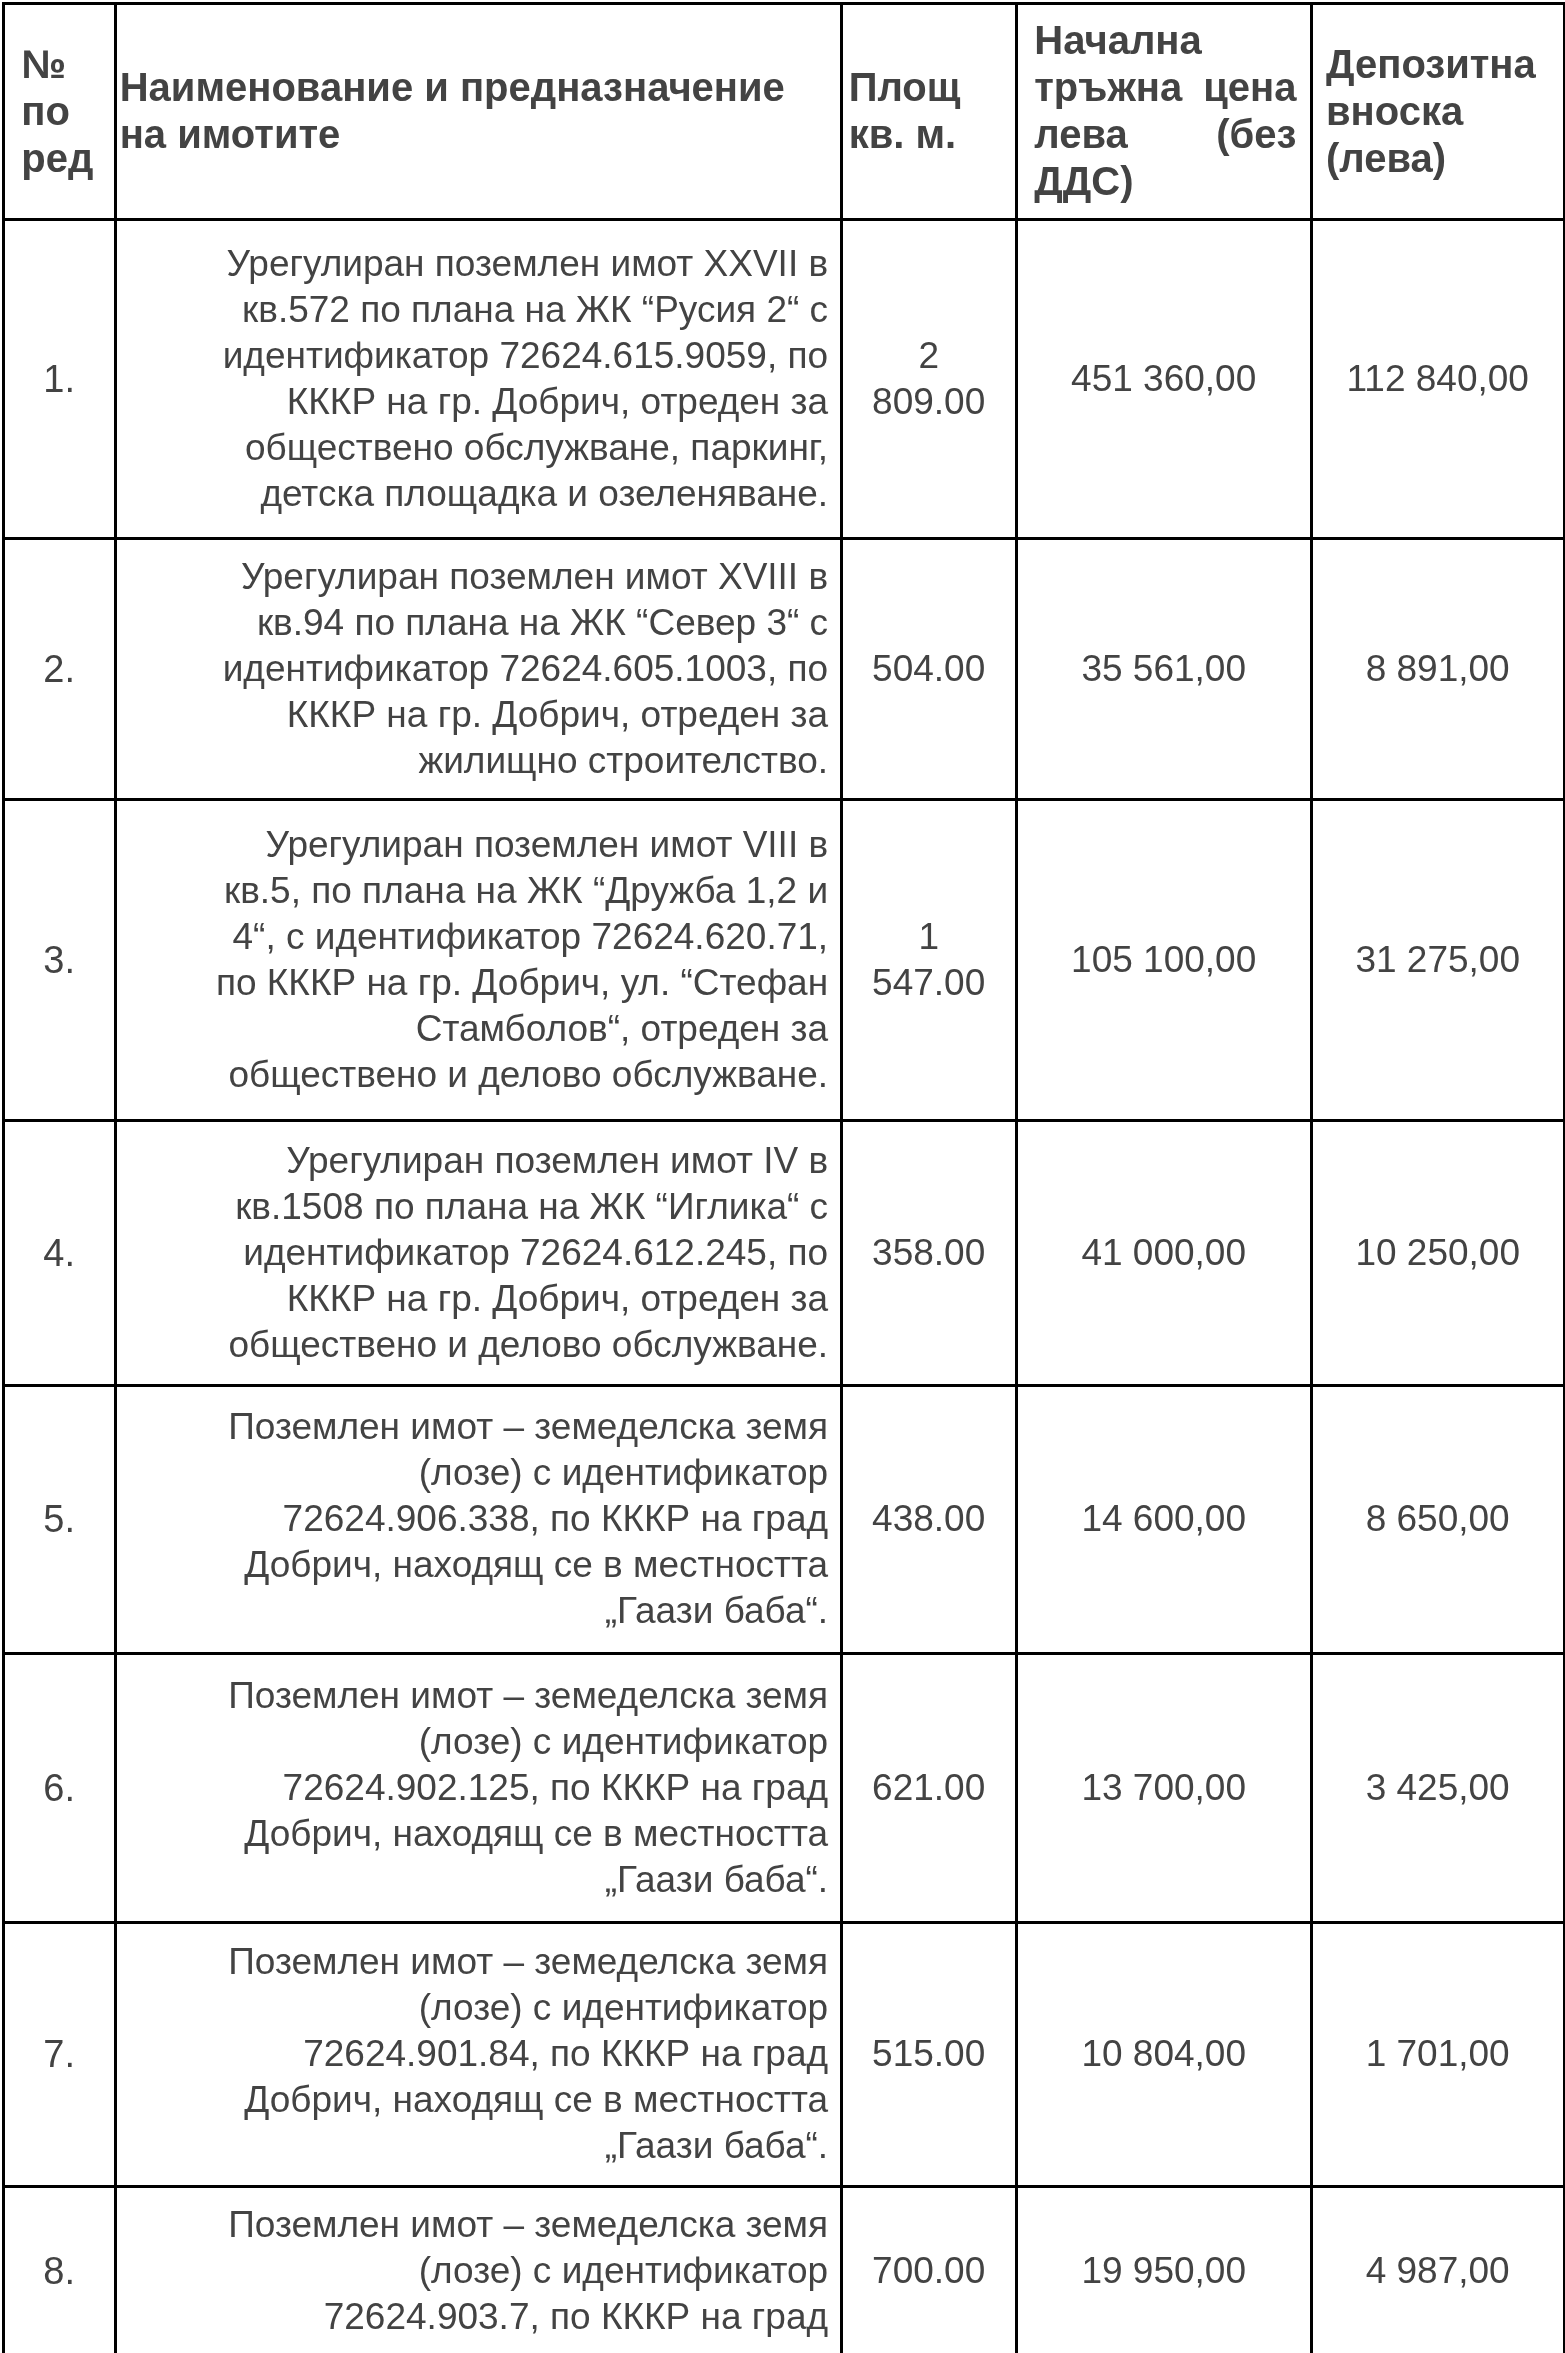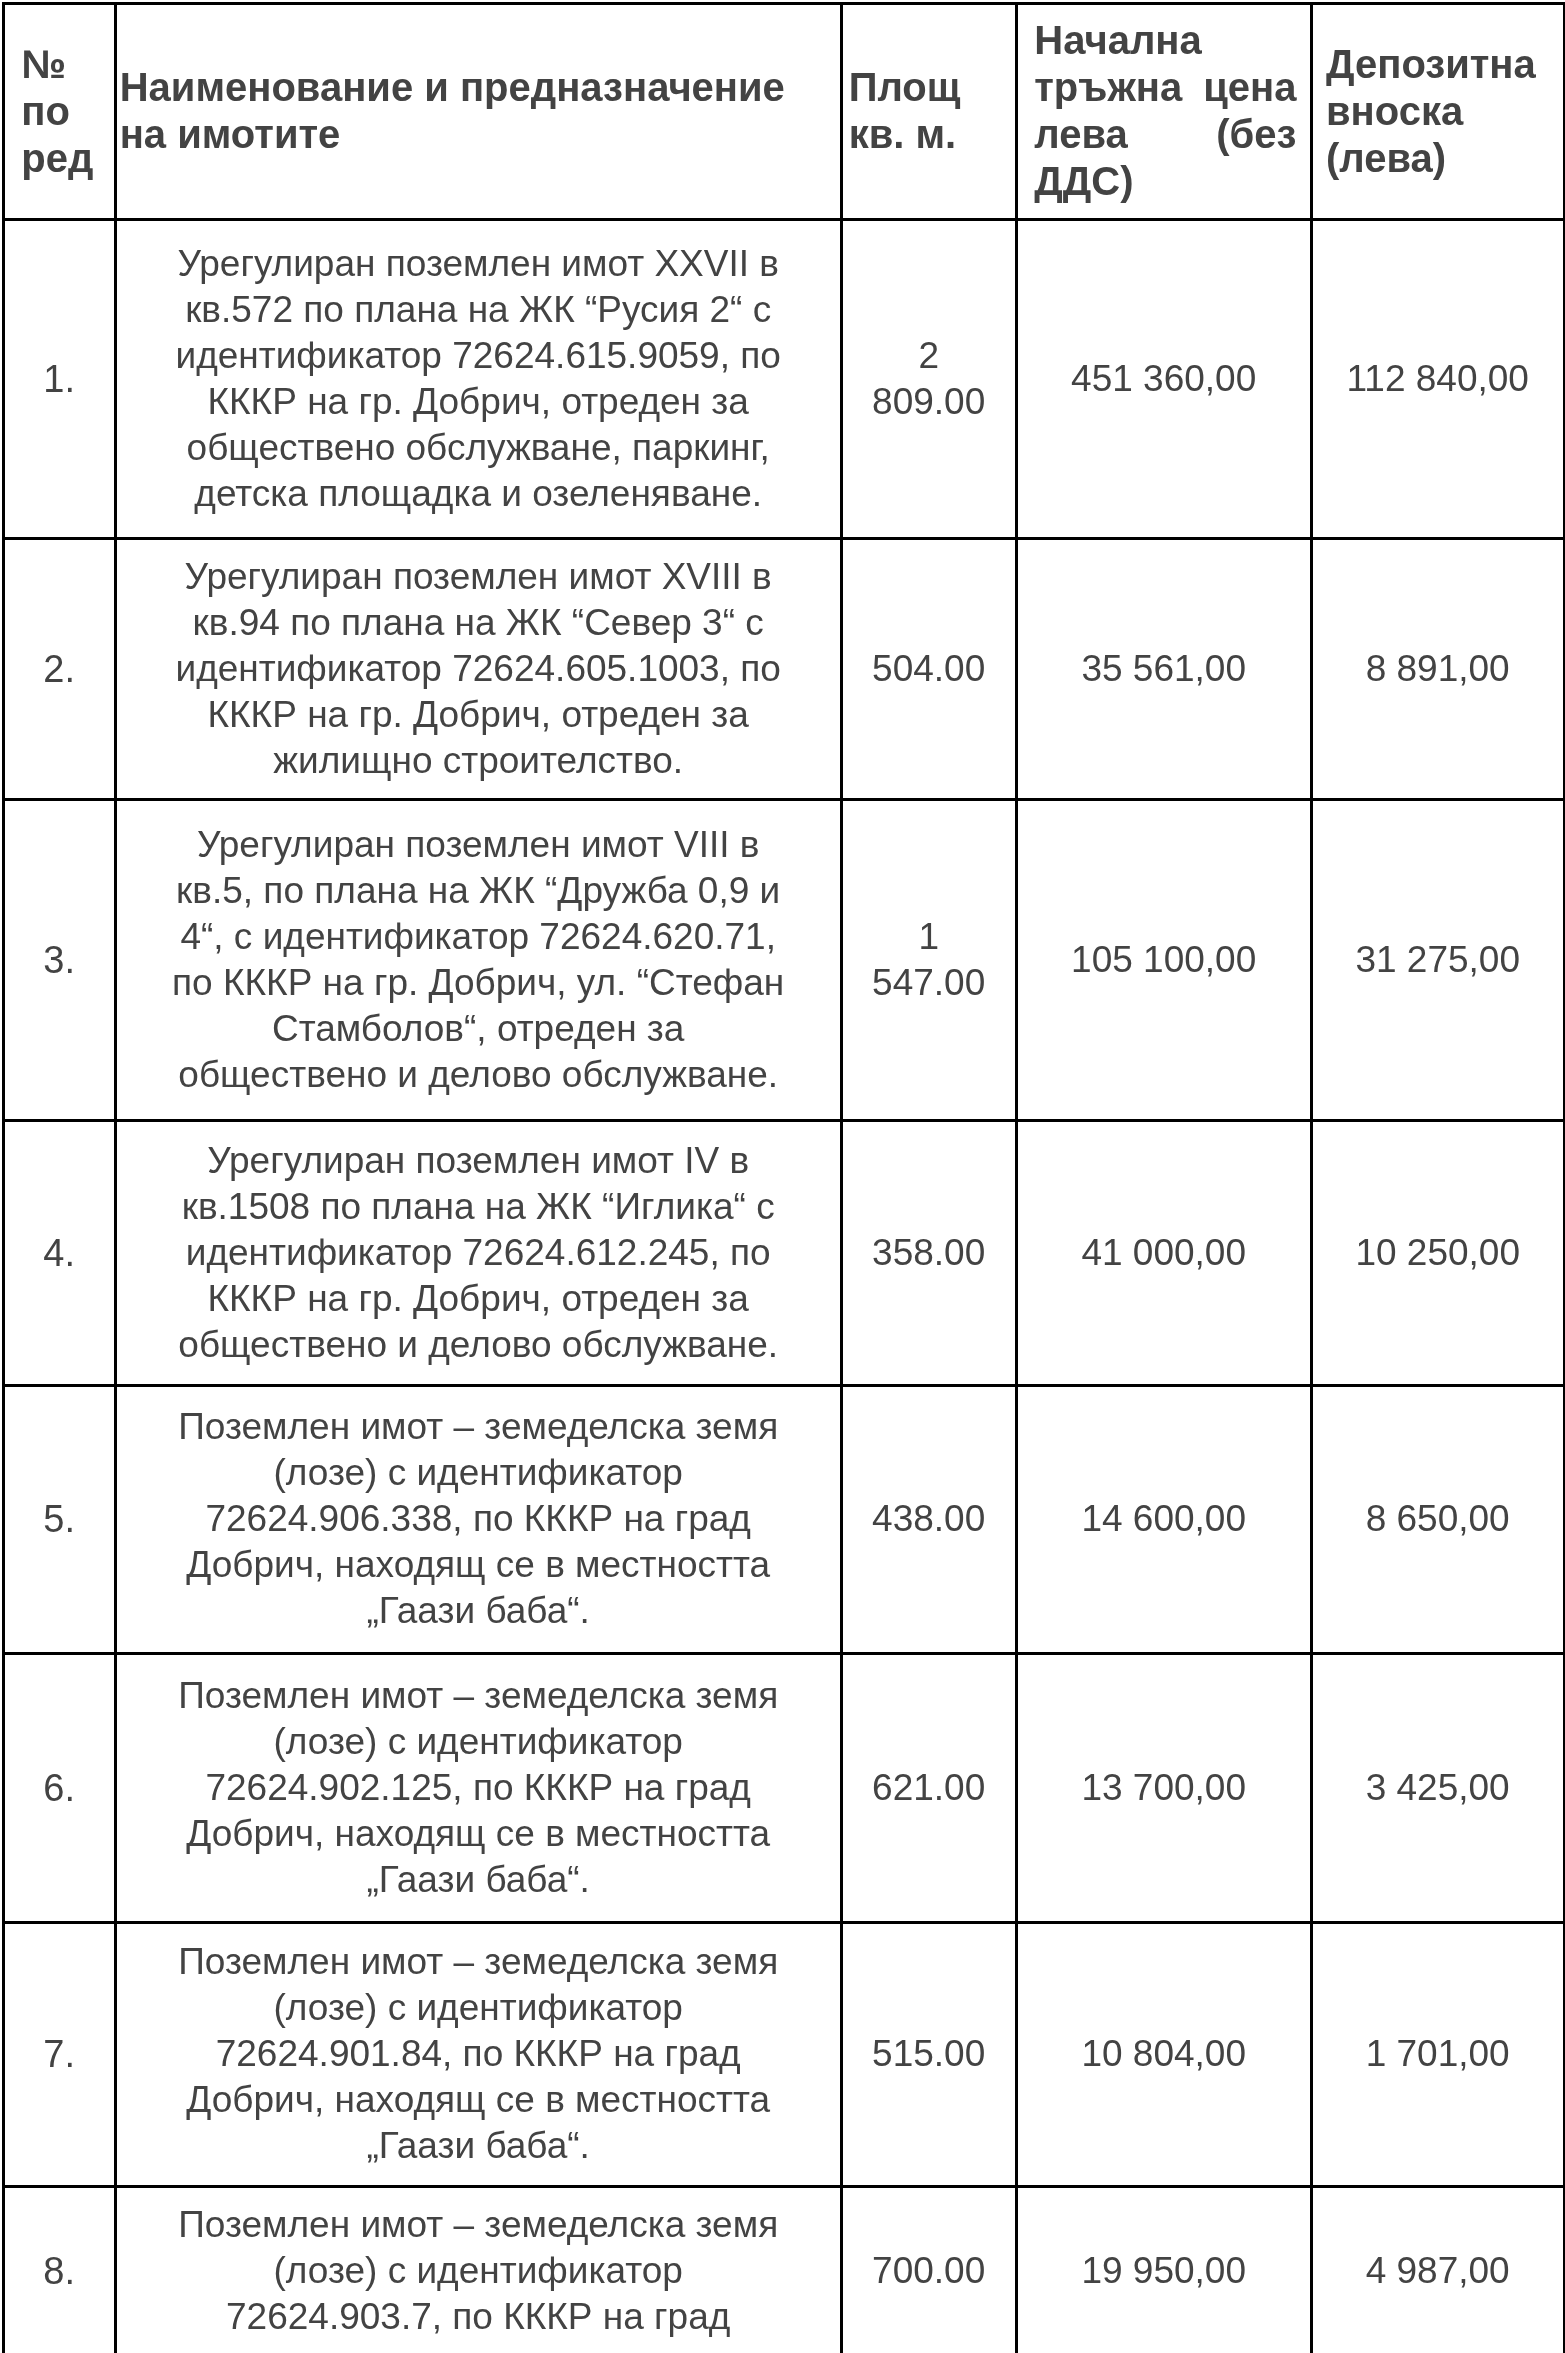--- a/index.html
+++ b/index.html
@@ -39,21 +39,21 @@
   th.h-deposit { padding-left: 13.3px; }
   td.num {
     text-align: center;
     font-size: 38px;
     line-height: 46px;
   }
   td.name {
     font-size: 37px;
     line-height: 46px;
     padding: 0 11.6px;
-    text-align: center;
+    text-align: right;
     white-space: pre-line;
   }
   td.area, td.price, td.deposit {
     text-align: center;
     font-size: 37px;
     line-height: 46px;
     white-space: pre-line;
   }
   tbody tr:nth-child(1) { height: 319px; }
   tbody tr:nth-child(2) { height: 261px; }
@@ -115,21 +115,21 @@
 идентификатор 72624.605.1003, по
 КККР на гр. Добрич, отреден за
 жилищно строителство.</td>
     <td class="area">504.00</td>
     <td class="price">35 561,00</td>
     <td class="deposit">8 891,00</td>
   </tr>
         <tr>
     <td class="num">3.</td>
     <td class="name">Урегулиран поземлен имот VIII в
-кв.5, по плана на ЖК “Дружба 0,9 и
+кв.5, по плана на ЖК “Дружба 1,2 и
 4“, с идентификатор 72624.620.71,
 по КККР на гр. Добрич, ул. “Стефан
 Стамболов“, отреден за
 обществено и делово обслужване.</td>
     <td class="area">1
 547.00</td>
     <td class="price">105 100,00</td>
     <td class="deposit">31 275,00</td>
   </tr>
         <tr>

